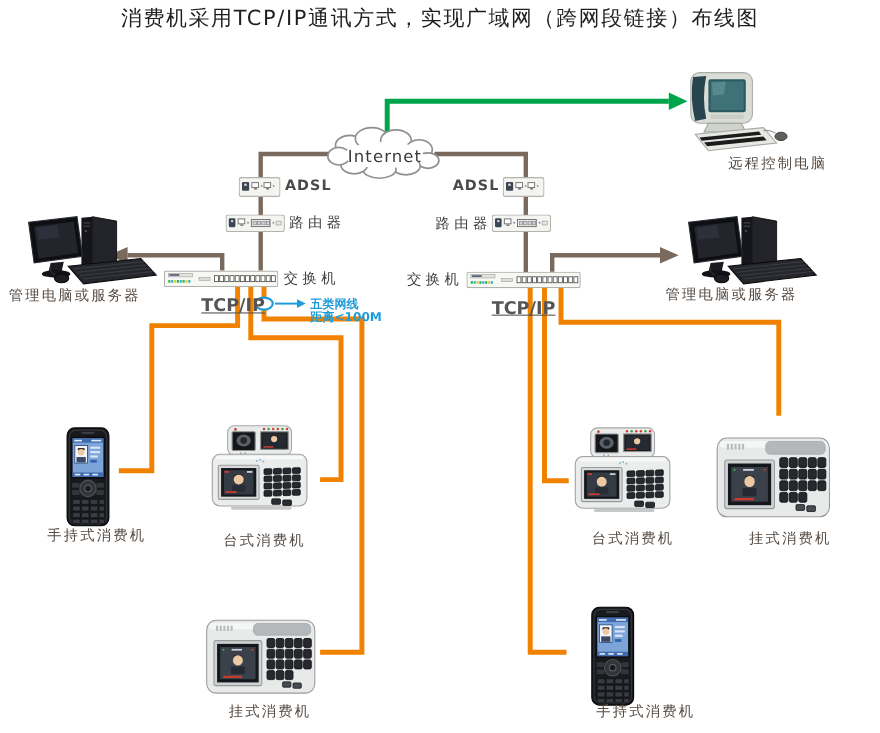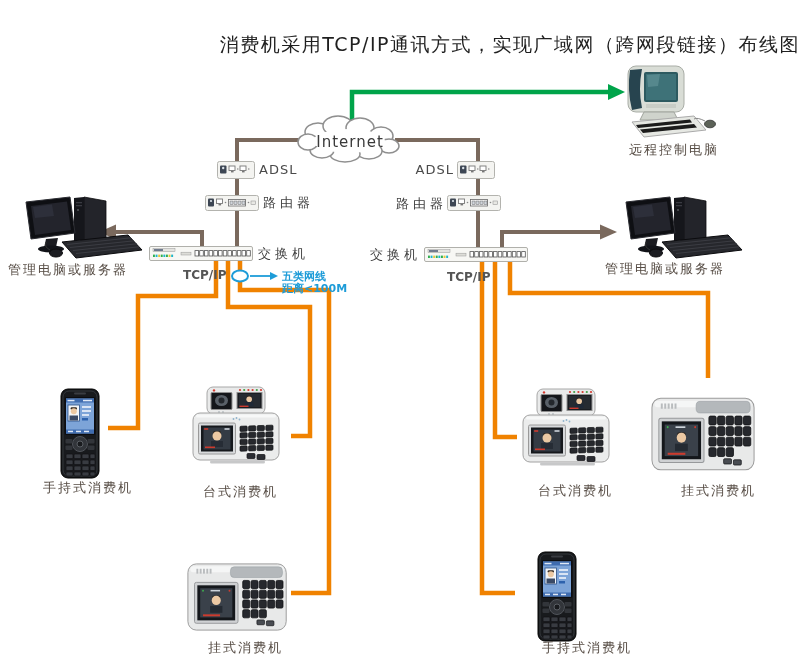--- a/index.html
+++ b/index.html
@@ -1,25 +1,25 @@
 <!DOCTYPE html>
 <html><head>
 <meta charset="utf-8">
 <style>
   html,body{margin:0;padding:0;background:#fff;}
   .canvas{position:relative;width:800px;height:666px;background:#ffffff;overflow:hidden;
           font-family:"DejaVu Sans","Liberation Sans",sans-serif;}
-  .title{position:absolute;top:32px;left:0;width:100%;text-align:right;
+  .title{position:absolute;top:4px;left:0;width:100%;text-align:center;
          font-size:19px;color:#1f1f1f;letter-spacing:1.5px;white-space:nowrap;}
   .overlay{position:absolute;left:0;top:0;}
   .node{position:absolute;}
   .lbl{position:absolute;color:#564c44;font-size:13px;letter-spacing:2px;white-space:nowrap;line-height:1.15;}
   .eq{color:#404040;letter-spacing:4px;}
-  .latin{font-weight:normal;color:#4a4a4a;letter-spacing:1px;}
-  .tcp{font-weight:bold;color:#555;font-size:12px;letter-spacing:0;}
+  .latin{font-weight:bold;color:#4a4a4a;letter-spacing:1px;}
+  .tcp{font-weight:bold;color:#555;font-size:16px;letter-spacing:0;text-decoration:underline;}
   .ra{text-align:right;}
 </style>
 </head>
 <body>
 
 <div class="canvas">
 
   <svg width="0" height="0" style="position:absolute" aria-hidden="true">
     <defs>
 
@@ -368,21 +368,21 @@
 
   <div class="lbl latin" style="left:259px;top:163px">ADSL</div>
   <div class="lbl latin ra" style="left:410px;top:163px;width:44px">ADSL</div>
   <div class="lbl eq" style="left:263px;top:196px">路由器</div>
   <div class="lbl eq ra" style="left:396px;top:197px;width:50px">路由器</div>
   <div class="lbl eq" style="left:258px;top:247px">交换机</div>
   <div class="lbl eq ra" style="left:370px;top:248px;width:50px">交换机</div>
   <div class="lbl tcp" style="left:183px;top:269px">TCP/IP</div>
   <div class="lbl tcp" style="left:447px;top:271px">TCP/IP</div>
 
-  <div class="lbl" style="left:629px;top:143px">远程控制电脑</div>
+  <div class="lbl" style="left:662px;top:143px">远程控制电脑</div>
   <div class="lbl" style="left:8px;top:263px">管理电脑或服务器</div>
   <div class="lbl" style="left:605px;top:262px">管理电脑或服务器</div>
 
   <div class="lbl" style="left:43px;top:481px">手持式消费机</div>
   <div class="lbl" style="left:203px;top:485px">台式消费机</div>
   <div class="lbl" style="left:208px;top:641px">挂式消费机</div>
   <div class="lbl" style="left:538px;top:484px">台式消费机</div>
   <div class="lbl" style="left:681px;top:484px">挂式消费机</div>
   <div class="lbl" style="left:542px;top:641px">手持式消费机</div>
 

